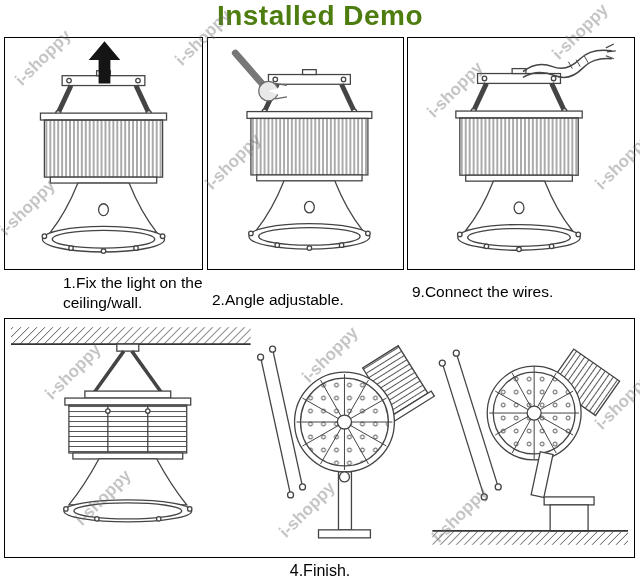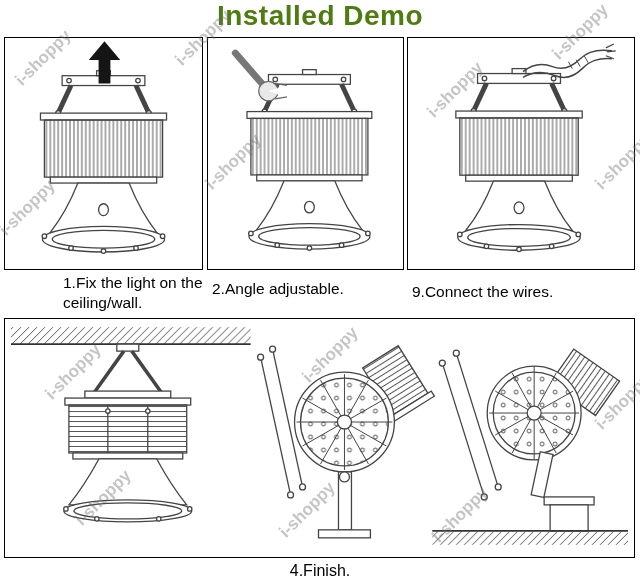--- a/index.html
+++ b/index.html
@@ -15,21 +15,21 @@
     color: #4d7c0f; letter-spacing: .5px;
   }
   .panel { position: absolute; border: 1px solid #000; background: #fff; }
   #panel-step1 { left: 4px;   top: 37px;  width: 199px; height: 233px; }
   #panel-step2 { left: 207px; top: 37px;  width: 197px; height: 233px; }
   #panel-step3 { left: 407px; top: 37px;  width: 228px; height: 233px; }
   #panel-step4 { left: 4px;   top: 318px; width: 631px; height: 240px; }
   .panel svg { display: block; width: 100%; height: 100%; }
   .cap { position: absolute; color: #000; font-size: 15.5px; line-height: 1.28; }
   #cap1 { left: 20px;   top: 273px; width: 152px; margin-left: 43px; }
-  #cap2 { left: 212px; top: 279px; width: 190px; }
+  #cap2 { left: 212px; top: 290px; width: 190px; }
   #cap3 { left: 412px; top: 282px; width: 222px; }
   #cap4 { left: 0; top: 561px; width: 100%; text-align: center; font-size: 16px; }
   .wm {
     position: absolute; color: rgba(110,110,110,.40);
     font-size: 17px; font-weight: 600; white-space: nowrap;
     transform: rotate(-45deg); pointer-events: none; z-index: 6;
   }
 </style>
 </head>
 <body>

